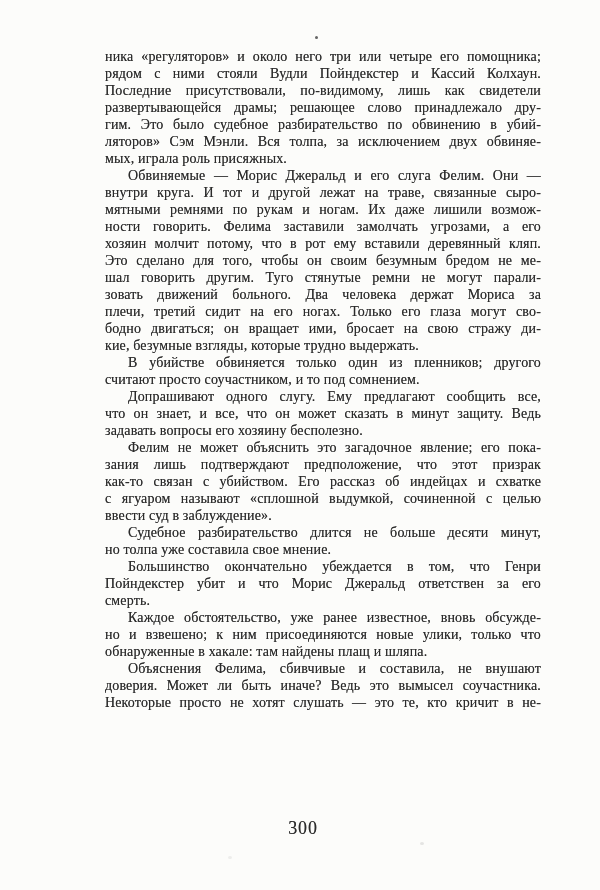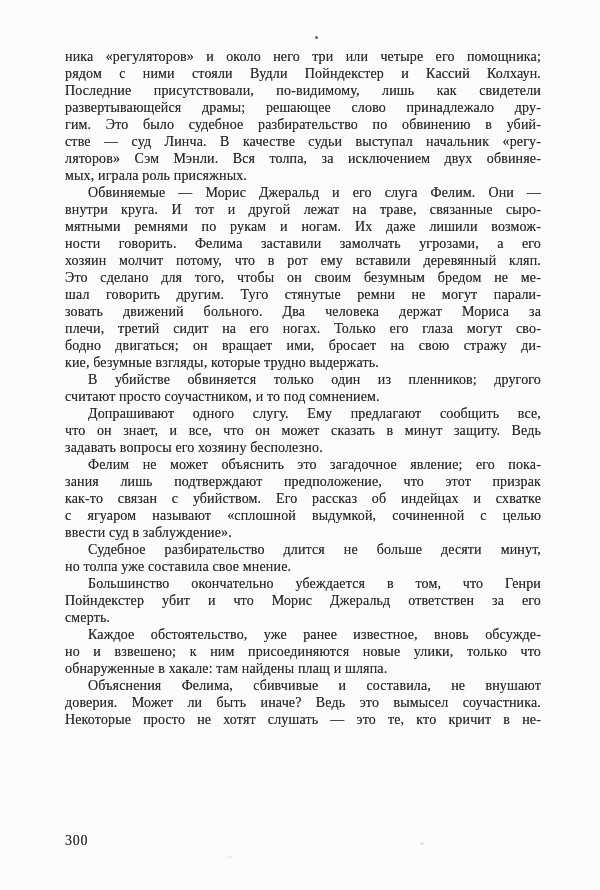--- a/index.html
+++ b/index.html
@@ -22,38 +22,39 @@
     top: 48px;
     width: 476px;
     font-size: 14px;
     line-height: 17px;
     letter-spacing: 0.15px;
     text-shadow: 0 0 0.4px rgba(43,43,43,0.65);
   }
   .line {
     height: 17px;
     overflow: hidden;
+    margin-left: 40px;
   }
   .line.just {
     text-align: justify;
     text-align-last: justify;
   }
   .line.indent {
     text-indent: 23px;
   }
   .page-number {
     position: absolute;
     top: 820px;
     left: 65px;
     width: 476px;
-    font-size: 14px;
+    text-align: center;
+    font-size: 18px;
     line-height: 17px;
     letter-spacing: 0.8px;
     text-shadow: 0 0 0.4px rgba(43,43,43,0.65);
-    margin-top: 12px;
   }
   .speck {
     position: absolute;
     border-radius: 50%;
   }
   .speck-top {
     left: 315px;
     top: 36px;
     width: 3px;
     height: 3px;
@@ -79,21 +80,20 @@
 
 <div class="page">
   <div class="speck speck-top"></div>
   <div class="text-block" id="text-block">
       <div>
         <div class="line just">ника «регуляторов» и около него три или четыре его помощника;</div>
         <div class="line just">рядом с ними стояли Вудли Пойндекстер и Кассий Колхаун.</div>
         <div class="line just">Последние присутствовали, по-видимому, лишь как свидетели</div>
         <div class="line just">развертывающейся драмы; решающее слово принадлежало дру-</div>
         <div class="line just">гим. Это было судебное разбирательство по обвинению в убий-</div>
-        <div class="line just">стве — суд Линча. В качестве судьи выступал начальник «регу-</div>
         <div class="line just">ляторов» Сэм Мэнли. Вся толпа, за исключением двух обвиняе-</div>
         <div class="line">мых, играла роль присяжных.</div>
       </div>
       <div>
         <div class="line just indent">Обвиняемые — Морис Джеральд и его слуга Фелим. Они —</div>
         <div class="line just">внутри круга. И тот и другой лежат на траве, связанные сыро-</div>
         <div class="line just">мятными ремнями по рукам и ногам. Их даже лишили возмож-</div>
         <div class="line just">ности говорить. Фелима заставили замолчать угрозами, а его</div>
         <div class="line just">хозяин молчит потому, что в рот ему вставили деревянный кляп.</div>
         <div class="line just">Это сделано для того, чтобы он своим безумным бредом не ме-</div>

